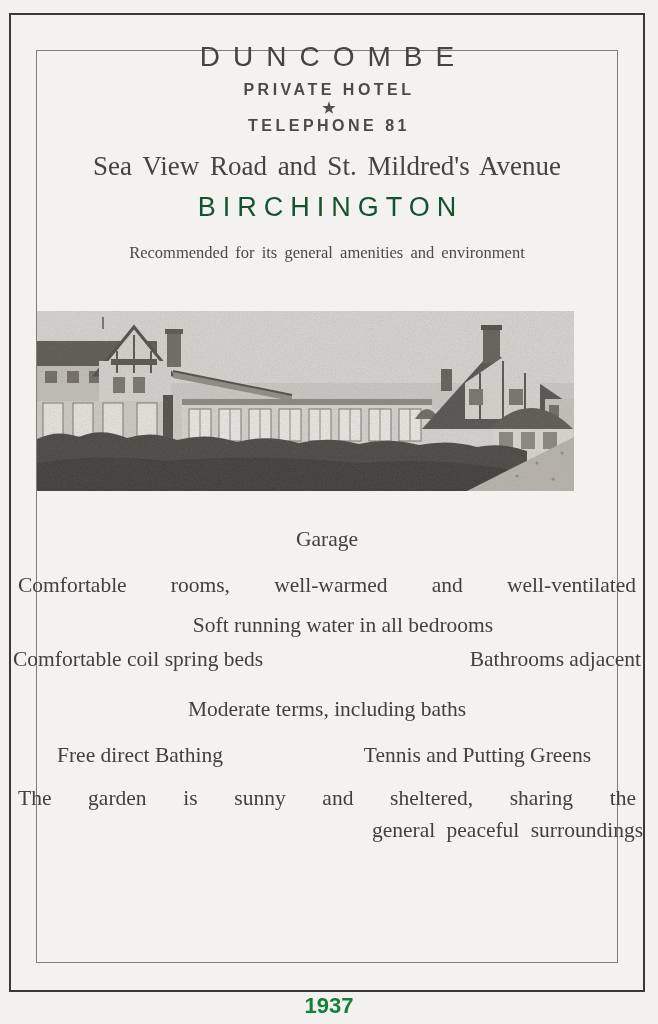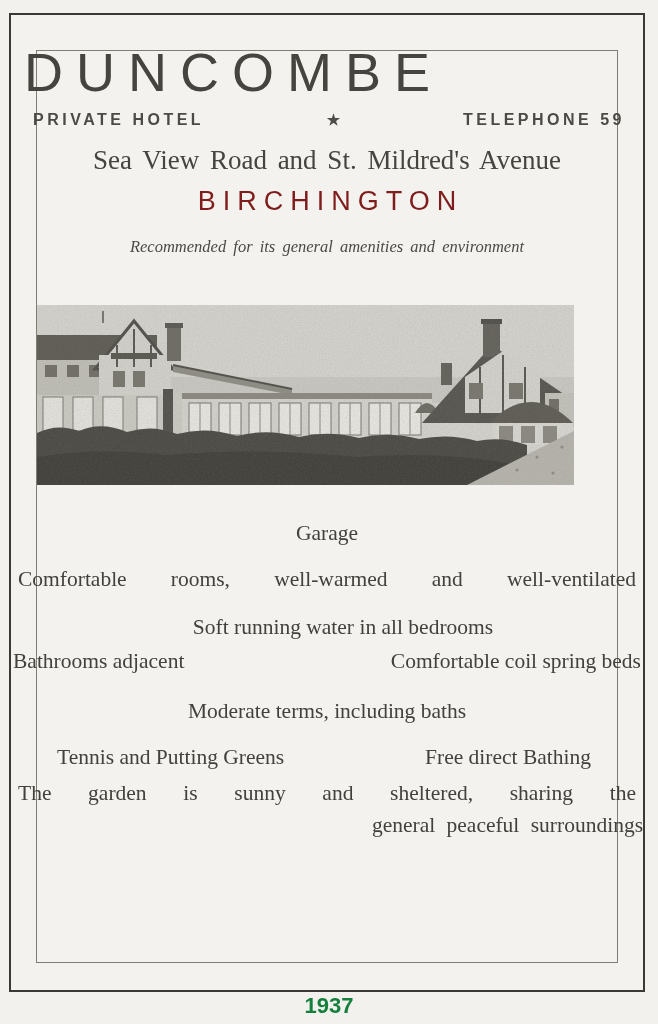--- a/index.html
+++ b/index.html
@@ -25,64 +25,64 @@
     position:absolute;
     left:25px; top:35px; right:25px; bottom:27px;
     border:1px solid #807d74;
   }
   .content {
     position:absolute; inset:0;
     padding-top:26px;
     color:#403f3b;
   }
   .title {
-    text-align:left;
-    font-family:"Liberation Sans", sans-serif;
-    font-size:54px;
+    text-align:center;
+    font-family:"Liberation Sans", sans-serif;
+    font-size:28px;
     font-weight:400;
     letter-spacing:13px;
     text-indent:13px;
     color:#45443f;
   }
   .subtitle-row {
     margin-top:8px;
     display:flex;
     align-items:center;
     justify-content:space-between;
     padding:0 18px 0 22px;
     font-family:"Liberation Sans", sans-serif;
     font-size:16px;
     font-weight:700;
     letter-spacing:3.5px;
     color:#4c4a45;
+    flex-direction:column;
   }
   .star { font-size:15px; letter-spacing:0; color:#504e49; }
   .address {
     margin-top:16px;
     text-align:center;
     font-size:27px;
     word-spacing:4px;
     color:#45443f;
   }
   .town {
     margin-top:10px;
     text-align:center;
     font-family:"Liberation Sans", sans-serif;
     font-size:27px;
     letter-spacing:7px;
     text-indent:7px;
-    color:#7f1d1d;
+    color:#14532d;
   }
   .tagline {
     margin-top:20px;
     text-align:center;
     font-size:16.5px;
     word-spacing:3px;
     color:#4c4a44;
-    font-style:italic;
   }
   .photo {
     margin:48px 0 0 26px;
     width:537px; height:180px;
     display:block;
   }
   .features {
     font-size:21.5px;
     line-height:24px;
     color:#42413c;
@@ -94,24 +94,24 @@
     gap:24px;
   }
   .justified {
     margin-top:22px;
     padding:0 7px;
     text-align:justify;
     text-align-last:justify;
   }
   .centered { text-align:center; }
   .mt13 { margin-top:13px; }
-  .mt24 { margin-top:24px;padding-left:32px; }
+  .mt24 { margin-top:16px;padding-left:32px; }
   .mt8  { margin-top:8px; }
   .mt22 { margin-top:26px; }
-  .mt28 { margin-top:12px; }
+  .mt28 { margin-top:19px; }
   .pair-spread {
     margin-top:10px;
     display:flex;
     justify-content:space-between;
     padding:0 2px;
   }
   .pair-spread.indent { margin-top:22px; padding:0 52px 0 46px; }
   .wide-words { word-spacing:6px;text-align:right; }
   .caption {
     position:absolute;
@@ -129,21 +129,21 @@
 <div class="scan">
   <div class="outer-border">
     <div class="inner-border"></div>
     <div class="content">
 
       <div class="title">DUNCOMBE</div>
 
       <div class="subtitle-row">
         <span>PRIVATE HOTEL</span>
         <span class="star">★</span>
-        <span>TELEPHONE 59</span>
+        <span>TELEPHONE 81</span>
       </div>
 
       <div class="address">Sea View Road and St. Mildred's Avenue</div>
       <div class="town">BIRCHINGTON</div>
       <div class="tagline">Recommended for its general amenities and environment</div>
 
       <svg class="photo" viewBox="0 0 537 180" preserveAspectRatio="none" aria-hidden="true">
         <defs>
           <filter id="grain" x="0" y="0" width="100%" height="100%">
             <feTurbulence type="fractalNoise" baseFrequency="0.75" numOctaves="2" stitchTiles="stitch"></feTurbulence>
@@ -246,29 +246,29 @@
       </svg>
 
       <div class="features">
         <div class="pair-centered">
           <span>Garage</span>
         </div>
         <div class="justified">Comfortable rooms, well-warmed and well-ventilated</div>
 
         <div class="centered mt24">Soft running water in all bedrooms</div>
         <div class="pair-spread">
+          <span>Comfortable coil spring beds</span>
           <span>Bathrooms adjacent</span>
-          <span>Comfortable coil spring beds</span>
         </div>
 
         <div class="centered mt22">Moderate terms, including baths</div>
 
         <div class="pair-spread indent">
+          <span>Free direct Bathing</span>
           <span>Tennis and Putting Greens</span>
-          <span>Free direct Bathing</span>
         </div>
 
         <div class="justified mt28 wide-words">The garden is sunny and sheltered, sharing the</div>
         <div class="centered mt8 wide-words">general peaceful surroundings</div>
       </div>
 
     </div>
   </div>
 
   <div class="caption">1937</div>

